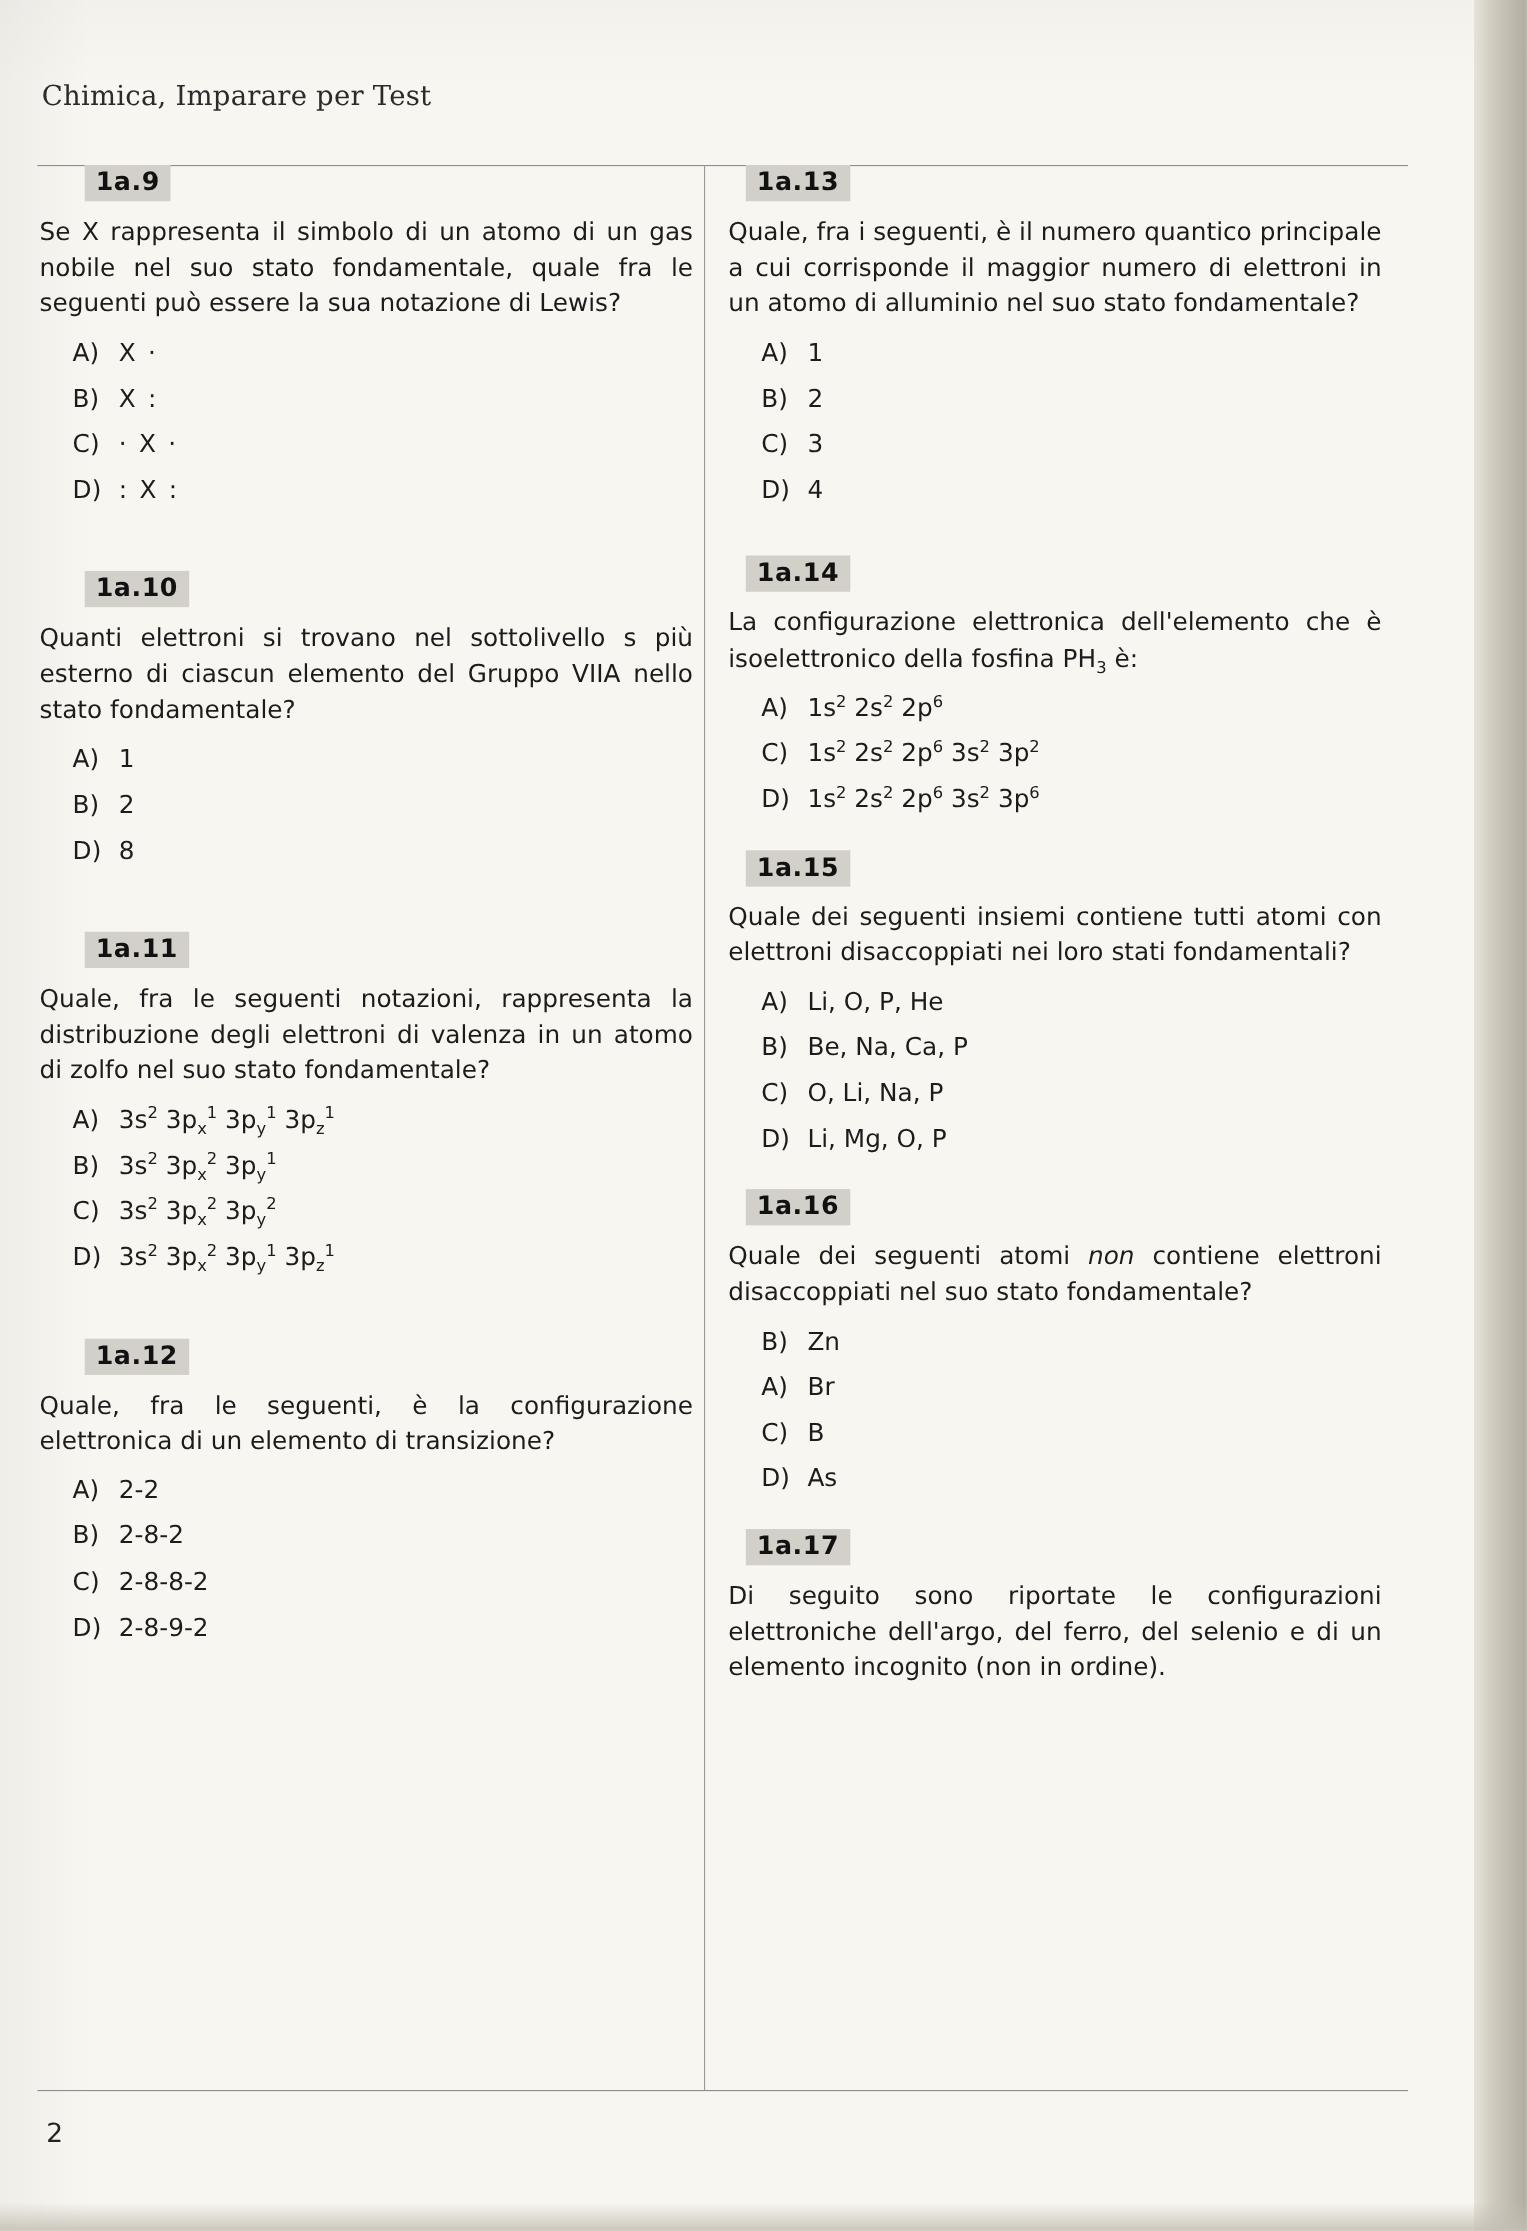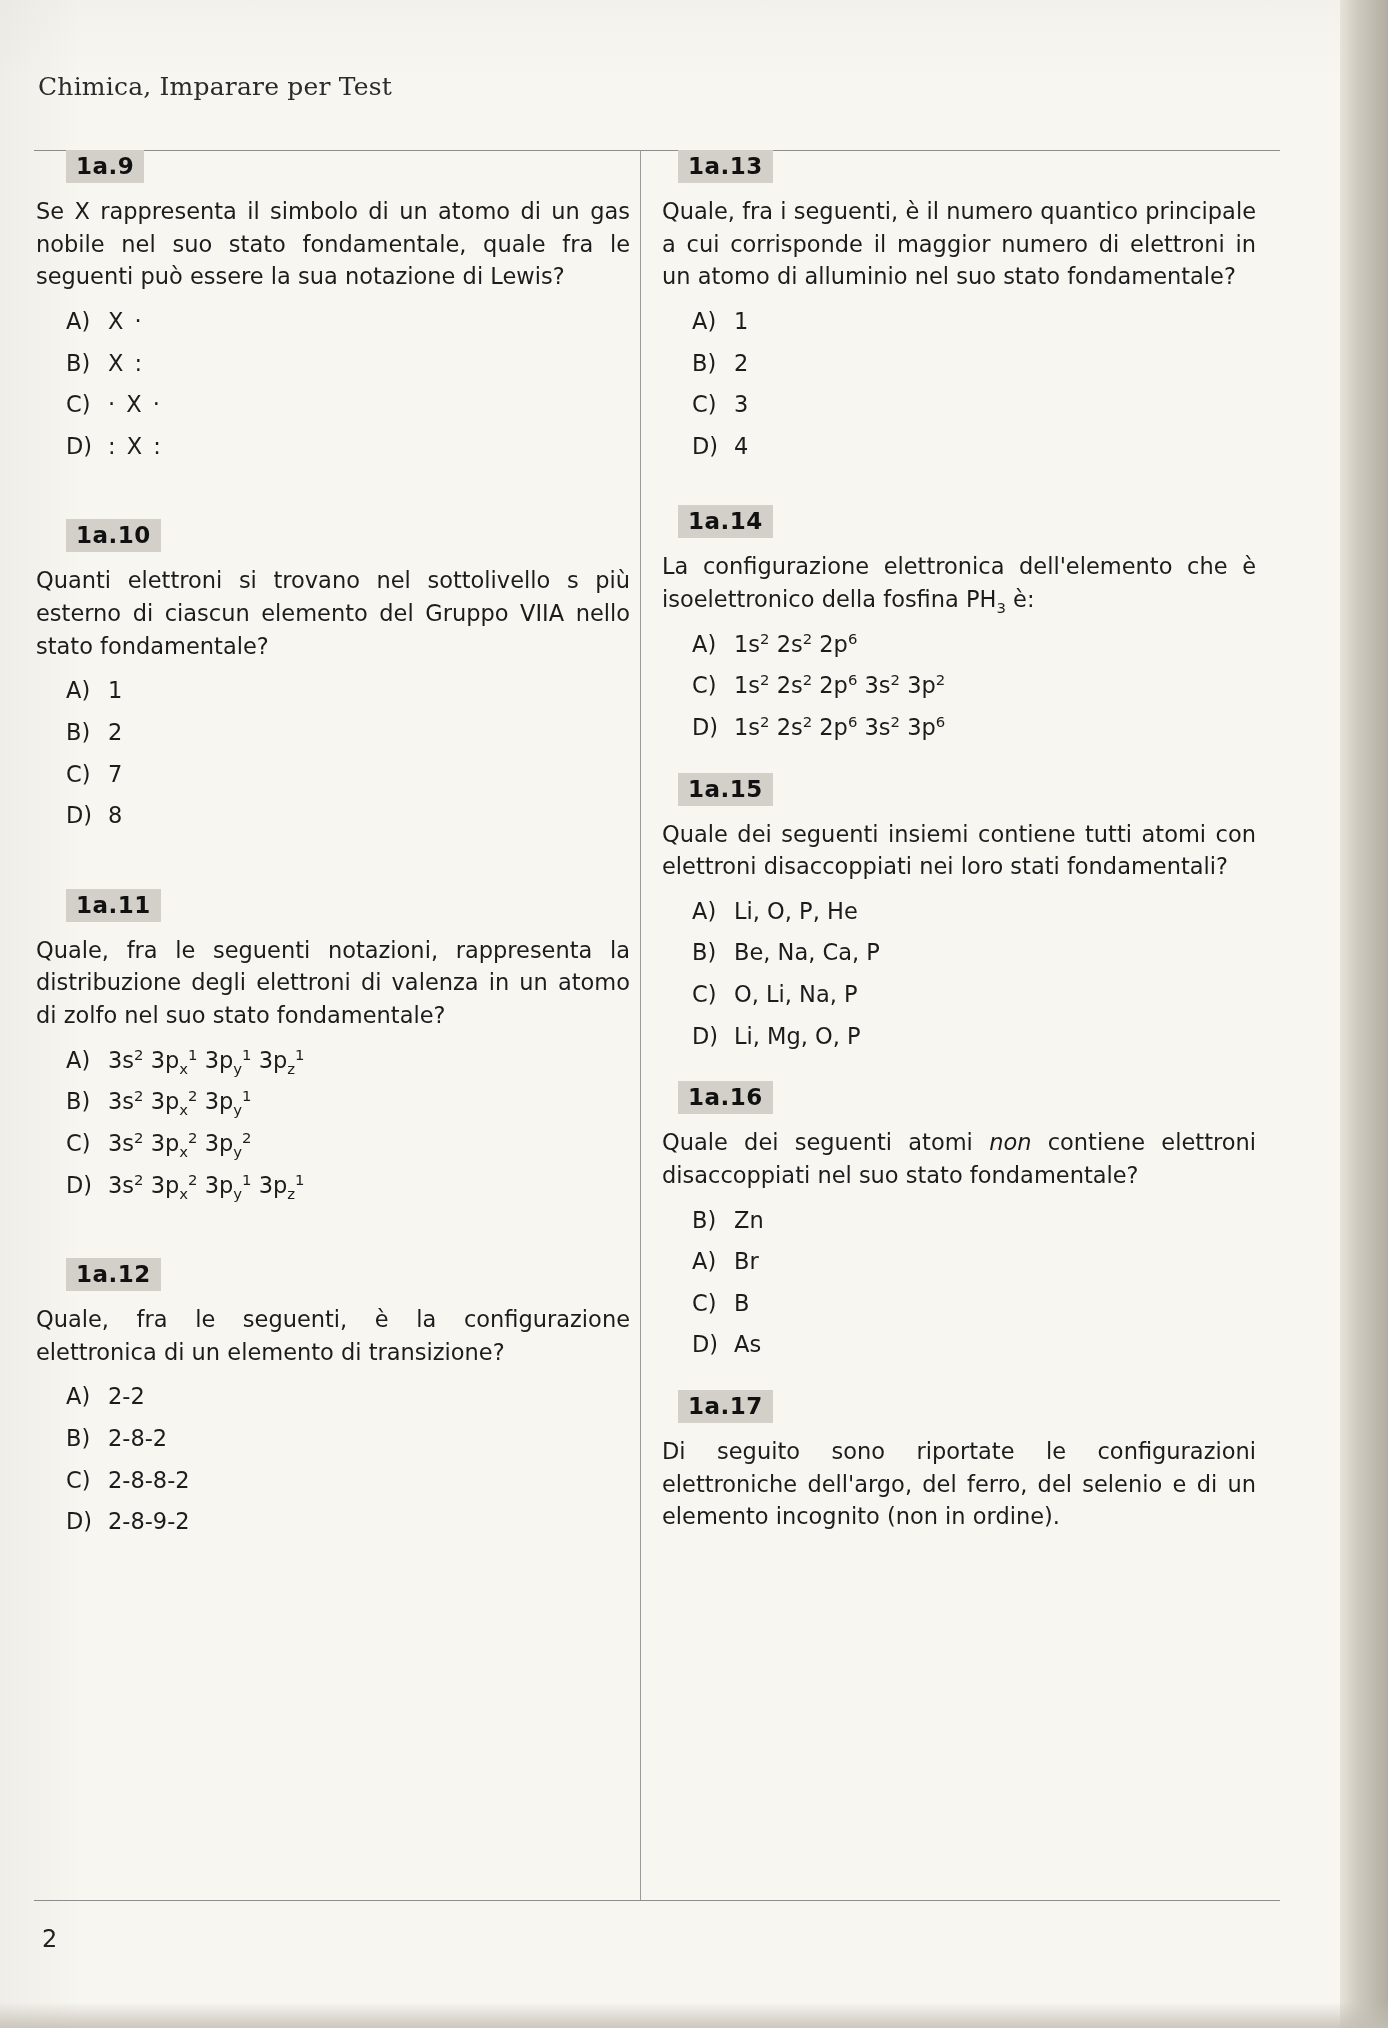--- a/index.html
+++ b/index.html
@@ -88,21 +88,21 @@
   .qblock { margin-bottom: 8px; }
 
   .qnum {
     display: inline-block;
     background: #d3d0c9;
     color: #111;
     font-family: "DejaVu Sans", sans-serif;
     font-weight: bold;
     font-size: 23px;
     padding: 3px 10px 4px 10px;
-    margin-left: 32px;
+    margin-left: 43px;
     letter-spacing: 0.5px;
   }
   .qnum.nomargin { margin-left: 18px; }
 
   .qtext {
     font-family: "DejaVu Sans", sans-serif;
     font-size: 22.5px;
     line-height: 1.45;
     text-align: justify;
     color: #1c1c1c;
@@ -171,21 +171,20 @@
       </div>
 
       <div class="spacer-lg"></div>
 
       <div class="qblock">
         <div class="qnum">1a.10</div>
         <div class="qtext">Quanti elettroni si trovano nel sottolivello s più esterno di ciascun elemento del Gruppo VIIA nello stato fondamentale?</div>
         <ul class="options opt-wide">
           <li><span class="lbl">A)</span><span>1</span></li>
           <li><span class="lbl">B)</span><span>2</span></li>
-          <li><span class="lbl">C)</span><span>7</span></li>
           <li><span class="lbl">D)</span><span>8</span></li>
         </ul>
       </div>
 
       <div class="spacer-lg"></div>
 
       <div class="qblock">
         <div class="qnum">1a.11</div>
         <div class="qtext">Quale, fra le seguenti notazioni, rappresenta la distribuzione degli elettroni di valenza in un atomo di zolfo nel suo stato fondamentale?</div>
         <ul class="options opt-wide">

